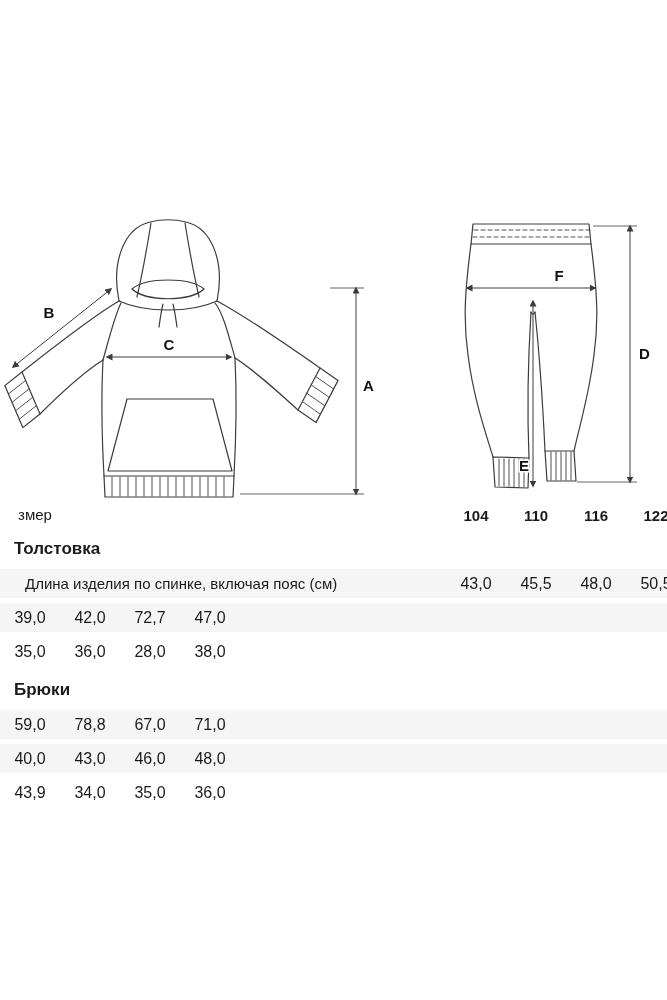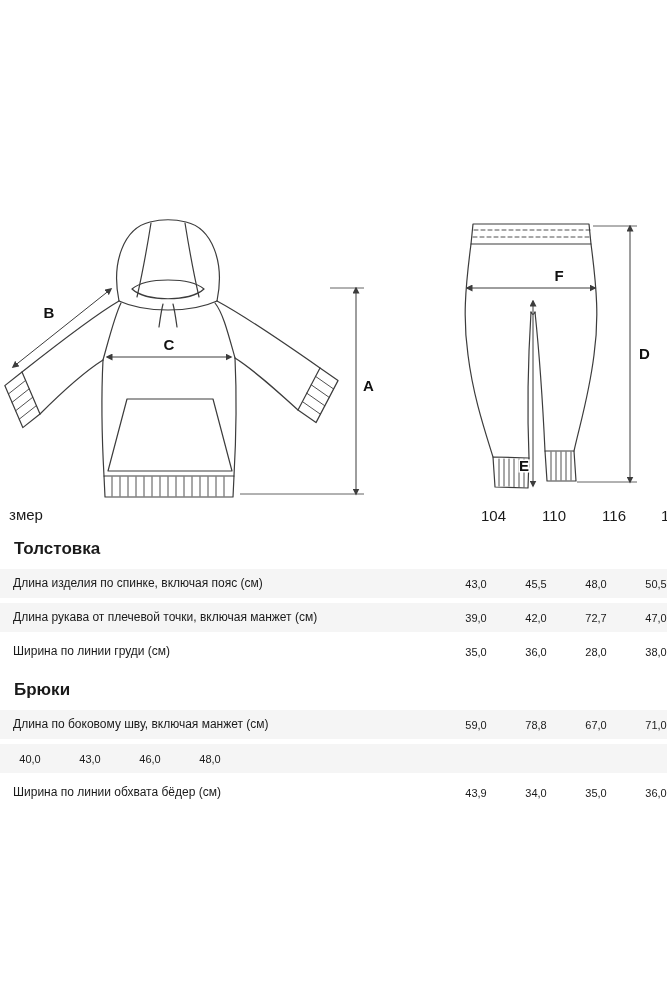--- a/index.html
+++ b/index.html
@@ -15,26 +15,26 @@
   svg text.dim-label {
     font-family:"Liberation Sans", sans-serif;
     font-size:15px; font-weight:700; fill:#111;
     paint-order:stroke; stroke:#ffffff; stroke-width:3px;
   }
   .size-table { position:absolute; top:502px; left:0; width:690px; }
   .trow { display:flex; align-items:center; height:29px; margin-bottom:5px; }
   .trow.striped { background:#f5f5f5; }
   .header-row { height:26px; margin-bottom:2px; }
   .c-label {
-    flex:0 0 446px; box-sizing:border-box; padding-left:13px;
-    font-size:12px; line-height:1.15;
+    flex:0 0 446px; box-sizing:border-box; padding-left:25px;
+    font-size:15px; line-height:1.15;
   }
-  .header-row .c-label { padding-left:9px; font-size:15px; font-weight:400; }
-  .c-val { flex:0 0 60px; text-align:center; font-size:11px; }
-  .header-row .c-val { font-weight:400; font-size:15px;text-align:right; }
+  .header-row .c-label { padding-left:18px; font-size:15px; font-weight:400; }
+  .c-val { flex:0 0 60px; text-align:center; font-size:16px; }
+  .header-row .c-val { font-weight:700; font-size:15px; }
   .section-title {
     font-size:17px; font-weight:700;
     padding:9px 0 10px 14px;
   }
 </style>
 </head>
 <body>
 
 <div class="diagram-wrap">
   <svg width="667" height="502" viewBox="0 0 667 502" xmlns="http://www.w3.org/2000/svg">
@@ -122,53 +122,49 @@
 
   <div class="trow striped">
     <div class="c-label">Длина изделия по спинке, включая пояс (см)</div>
     <div class="c-val">43,0</div>
     <div class="c-val">45,5</div>
     <div class="c-val">48,0</div>
     <div class="c-val">50,5</div>
   </div>
 
   <div class="trow striped">
-    <div class="c-label">Длина рукава от плечевой точки, включая манжет (см)</div>
     <div class="c-val">39,0</div>
     <div class="c-val">42,0</div>
     <div class="c-val">72,7</div>
     <div class="c-val">47,0</div>
   </div>
 
   <div class="trow">
-    <div class="c-label">Ширина по линии груди (см)</div>
     <div class="c-val">35,0</div>
     <div class="c-val">36,0</div>
     <div class="c-val">28,0</div>
     <div class="c-val">38,0</div>
   </div>
 
   <div class="section-title">Брюки</div>
 
   <div class="trow striped">
-    <div class="c-label">Длина по боковому шву, включая манжет (см)</div>
     <div class="c-val">59,0</div>
     <div class="c-val">78,8</div>
     <div class="c-val">67,0</div>
     <div class="c-val">71,0</div>
   </div>
 
   <div class="trow striped">
     <div class="c-val">40,0</div>
     <div class="c-val">43,0</div>
     <div class="c-val">46,0</div>
     <div class="c-val">48,0</div>
   </div>
 
   <div class="trow">
-    <div class="c-label">Ширина по линии обхвата бёдер (см)</div>
     <div class="c-val">43,9</div>
     <div class="c-val">34,0</div>
     <div class="c-val">35,0</div>
     <div class="c-val">36,0</div>
   </div>
 
 </div>
 
 </body></html>

